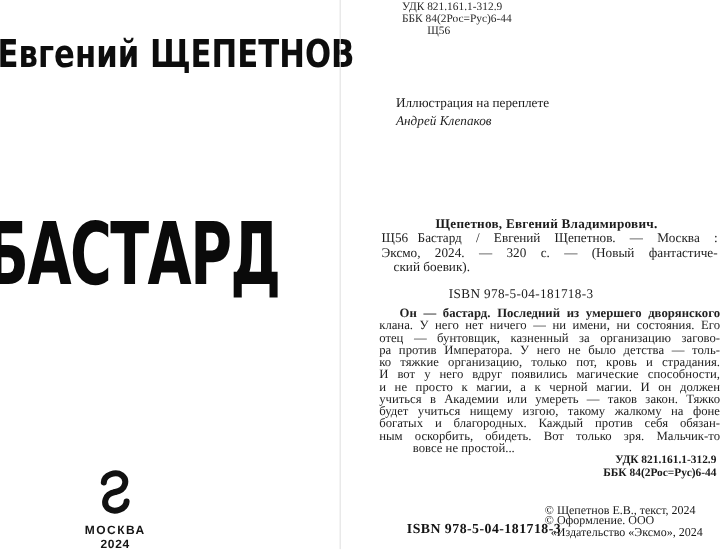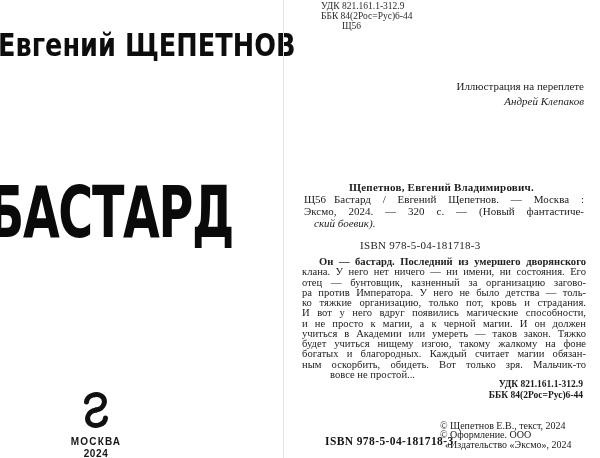--- a/index.html
+++ b/index.html
@@ -60,41 +60,41 @@
     color: #161616;
   }
   .imprint-year {
     margin-top: 1px;
     font-family: "Liberation Sans", sans-serif;
     font-weight: 700; font-size: 10px; letter-spacing: 0.6px;
     color: #161616;
   }
 
   
-  .page-right { position: absolute; left: 296px; top: 0; width: 288px; height: 368px; }
+  .page-right { position: absolute; left: 310px; top: 0; width: 288px; height: 368px; }
 
   .class-top {
     position: absolute; left: 25px; top: 1px;
     font-size: 9.5px; line-height: 10px; color: #2a2a2a;
   }
   .class-top .sign { padding-left: 21px; }
 
   .illustration-credit {
     position: absolute; left: 20px; top: 79px;
-    width: 268px; text-align: right;
+    width: 268px; text-align: left;
     font-size: 11px; line-height: 14.5px;
   }
   .illustration-credit .artist { font-style: italic; }
 
   .catalog-card { position: absolute; left: 0; top: 181px; width: 288px; font-size: 11px; line-height: 12px; }
   .card-head { font-weight: 700; margin-left: 53px; letter-spacing: 0.2px; }
   .card-l1 { position: relative; margin-left: 38px; text-align: justify; text-align-last: justify; }
   .card-sign { position: absolute; left: -30px; top: 0; }
   .card-l2 { margin-left: 8px; text-align: justify; text-align-last: justify; }
-  .card-l3 { margin-left: 18px; font-style: italic; }
+  .card-l3 { margin-left: 18px; }
   .card-isbn { margin-left: 64px; margin-top: 10px; letter-spacing: 0.3px; }
 
   .annotation {
     position: absolute; left: 6px; top: 257px;
     width: 284px;
     font-size: 10.6px; line-height: 10.25px;
     color: #222222;
   }
   .annotation .line { text-align: justify; text-align-last: justify; white-space: normal; }
   .annotation .line.first { padding-left: 17px; font-weight: bold; }
@@ -169,21 +169,21 @@
     <div class="annotation">
       <div class="line first">Он — бастард. Последний из умершего дворянского</div>
       <div class="line">клана. У него нет ничего — ни имени, ни состояния. Его</div>
       <div class="line">отец — бунтовщик, казненный за организацию загово-</div>
       <div class="line">ра против Императора. У него не было детства — толь-</div>
       <div class="line">ко тяжкие организацию, только пот, кровь и страдания.</div>
       <div class="line">И вот у него вдруг появились магические способности,</div>
       <div class="line">и не просто к магии, а к черной магии. И он должен</div>
       <div class="line">учиться в Академии или умереть — таков закон. Тяжко</div>
       <div class="line">будет учиться нищему изгою, такому жалкому на фоне</div>
-      <div class="line">богатых и благородных. Каждый считает магии обязан-</div>
+      <div class="line">богатых и благородных. Каждый против себя обязан-</div>
       <div class="line">ным оскорбить, обидеть. Вот только зря. Мальчик-то</div>
       <div class="line last">вовсе не простой...</div>
     </div>
 
     <div class="class-bottom">
       <div>УДК 821.161.1-312.9</div>
       <div>ББК 84(2Рос=Рус)6-44</div>
     </div>
 
     <div class="isbn-bottom">ISBN 978-5-04-181718-3</div>

